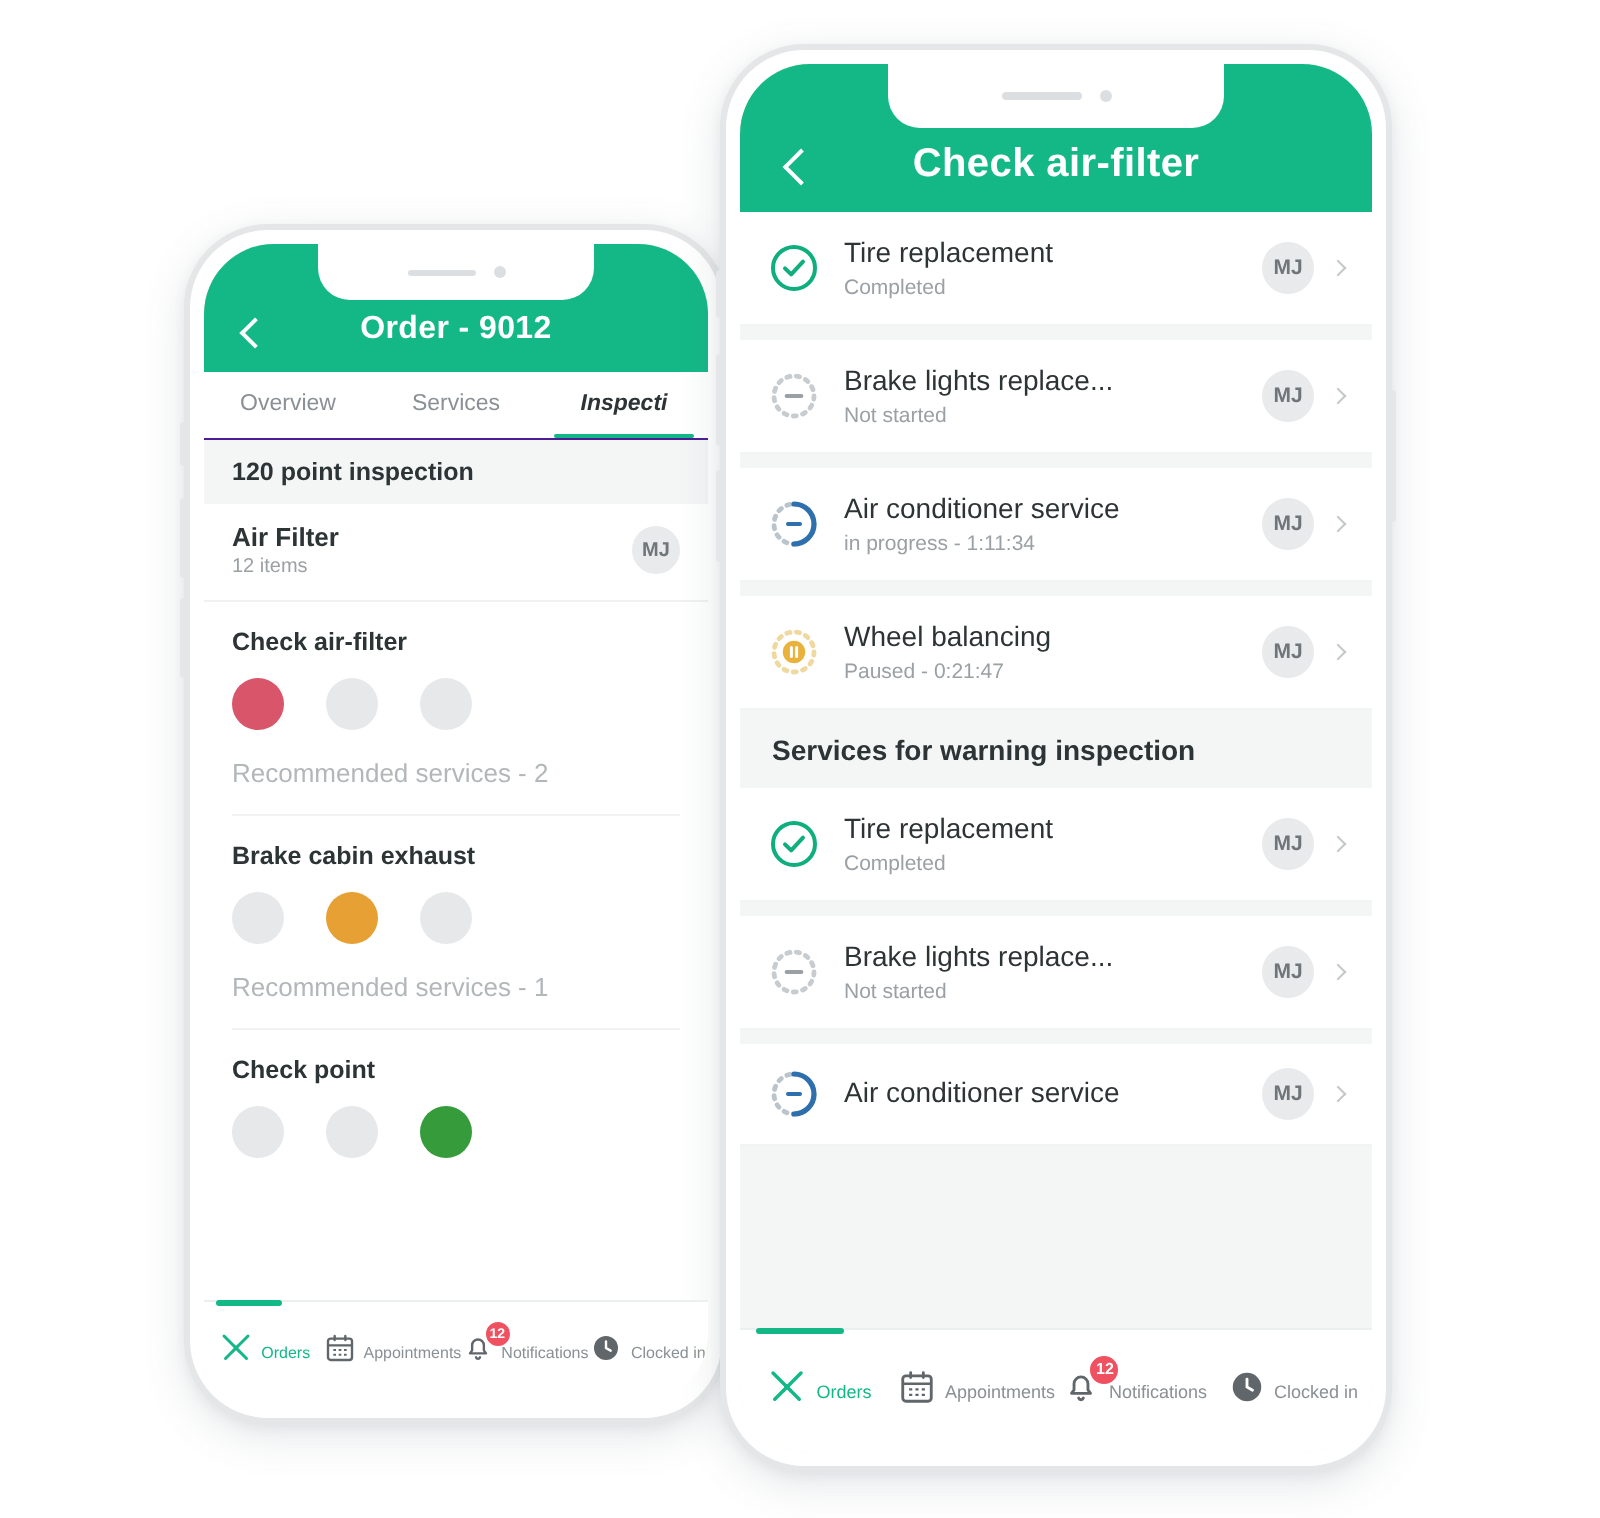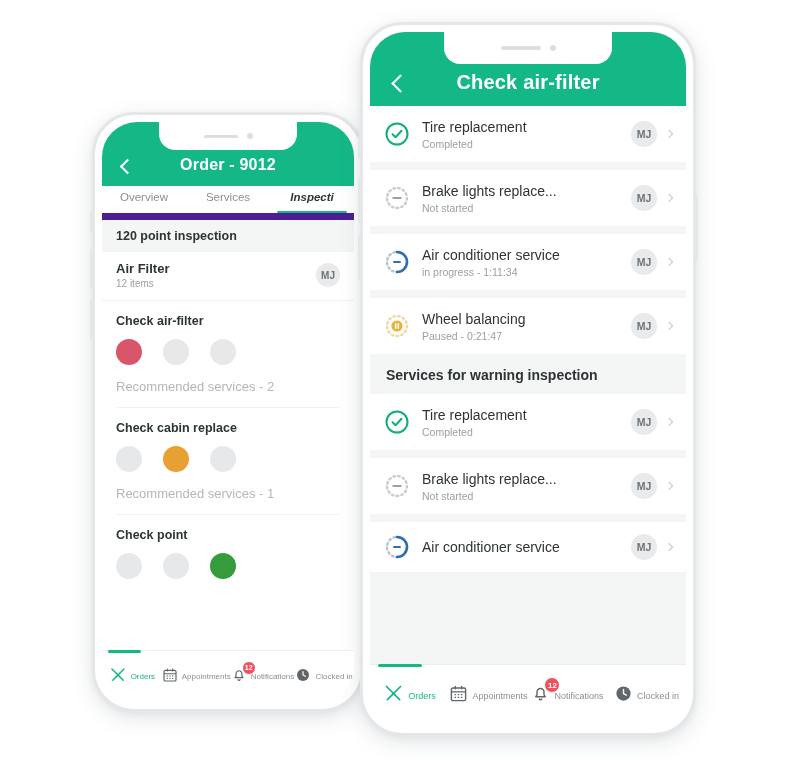--- a/index.html
+++ b/index.html
@@ -78,23 +78,22 @@
     letter-spacing: 0.2px;
     pointer-events: none;
   }
   #phone-left .header-title  { font-size: 16px; top: 34px; }
   #phone-right .header-title { font-size: 20px; top: 39px; }
 
   
   .tabbar {
     display: flex;
     background: #ffffff;
-    border-bottom: 7px solid #4c1d95;
+    border-bottom: 1px solid #4c1d95;
     height: 34px;
-    align-items: flex-end;
   }
   .tab {
     flex: 1; text-align: center;
     font-size: 11.5px; color: #8a9094;
     line-height: 32px;
     position: relative;
     cursor: pointer;
     white-space: nowrap;
     overflow: hidden;
   }
@@ -259,21 +258,21 @@
           <div class="dots">
             <span class="dot red"></span>
             <span class="dot"></span>
             <span class="dot"></span>
           </div>
         </div>
         <div class="rec-line">Recommended services - 2</div>
         <div class="hr-soft"></div>
 
         <div class="check-block">
-          <div class="check-label">Check cabin replace</div>
+          <div class="check-label">Brake cabin exhaust</div>
           <div class="dots">
             <span class="dot"></span>
             <span class="dot orange"></span>
             <span class="dot"></span>
           </div>
         </div>
         <div class="rec-line">Recommended services - 1</div>
         <div class="hr-soft"></div>
 
         <div class="check-block">

